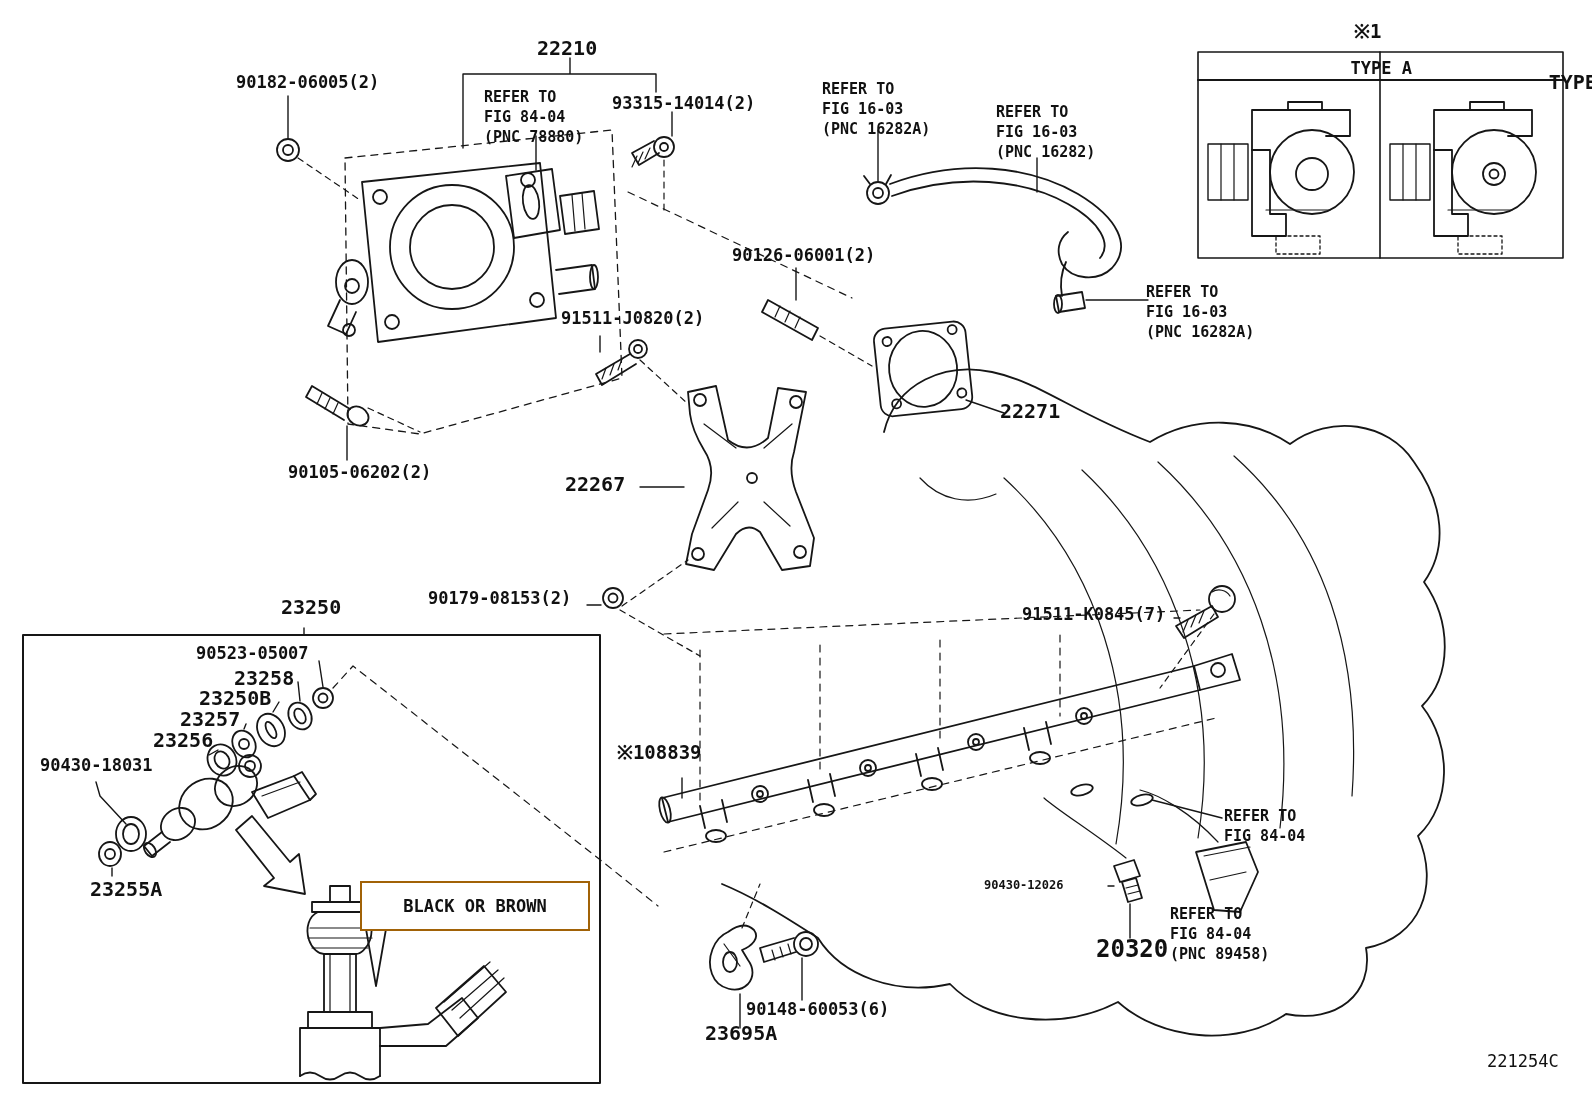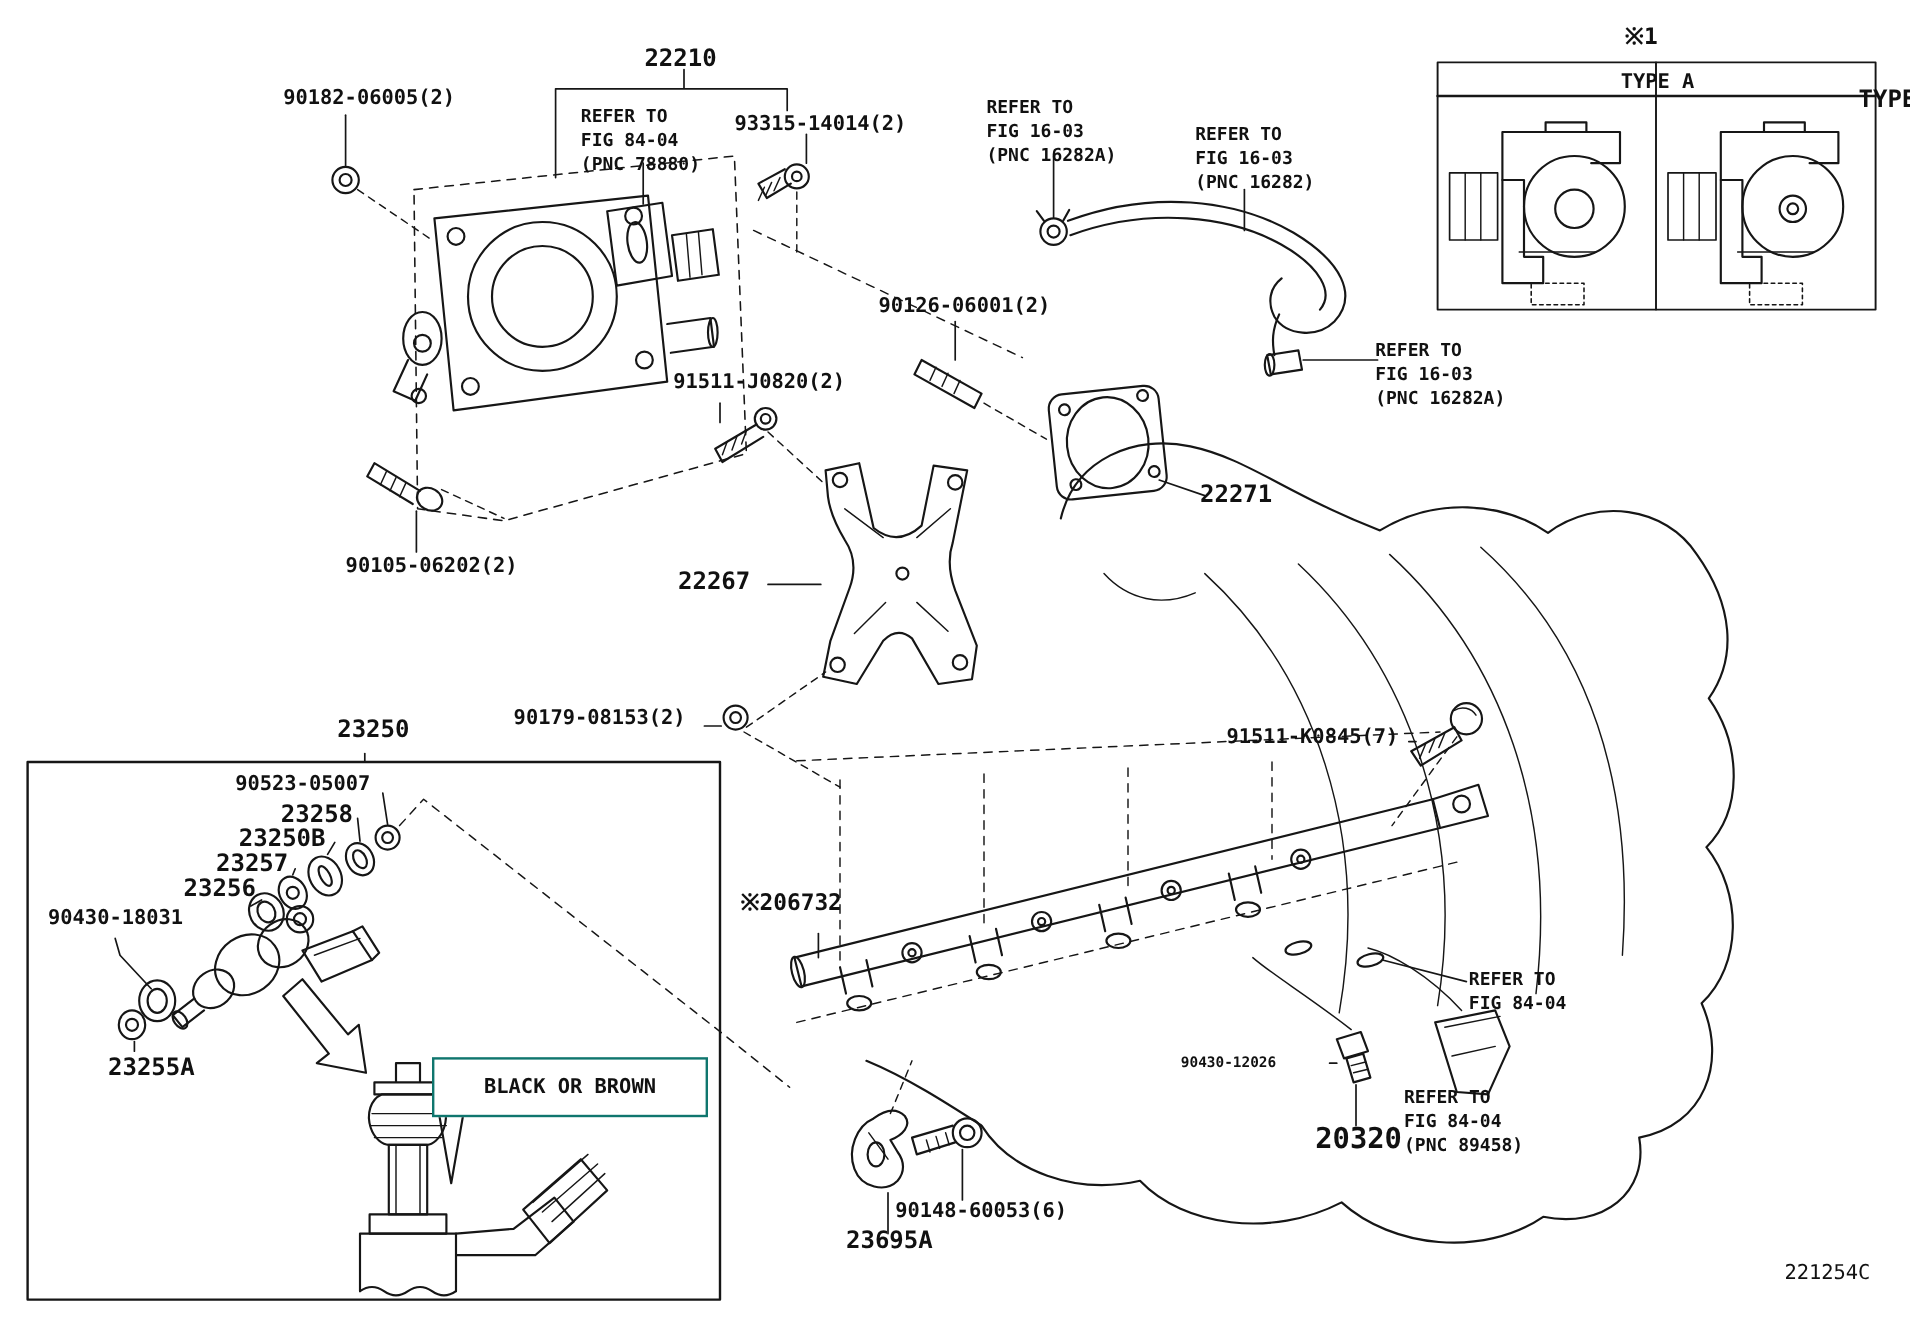--- a/index.html
+++ b/index.html
@@ -2,21 +2,21 @@
 <html><head>
 <meta charset="utf-8">
 <style>
   html,body{margin:0;padding:0;background:#fff;}
   .stage{position:relative;width:1592px;height:1099px;background:#ffffff;
          font-family:"DejaVu Sans Mono","Liberation Mono",monospace;color:#111;overflow:hidden;}
   .stage svg{position:absolute;left:0;top:0;}
   .lbl{position:absolute;font-weight:bold;white-space:nowrap;line-height:1;}
   .ref{position:absolute;font-weight:bold;font-size:15px;line-height:20px;white-space:nowrap;}
   .ref div{line-height:20px;}
-  .note-box{position:absolute;border:2px solid #0f766e;background:#fff;display:flex;
+  .note-box{position:absolute;border:2px solid #a16207;background:#fff;display:flex;
             align-items:center;justify-content:center;font-weight:bold;}
   .th{position:absolute;text-align:right;font-weight:bold;padding-left:32px;}
   .figno{position:absolute;font-weight:400;}
 </style>
 </head>
 <body>
 
 <div class="stage">
 
 <svg width="1592" height="1099" viewBox="0 0 1592 1099">
@@ -322,21 +322,21 @@
 <div class="lbl" style="left:428px;top:590px;font-size:17px">90179-08153(2)</div>
 <div class="lbl" style="left:281px;top:597px;font-size:20px">23250</div>
 <div class="lbl" style="left:1022px;top:606px;font-size:17px">91511-K0845(7)</div>
 
 <div class="lbl" style="left:196px;top:645px;font-size:17px">90523-05007</div>
 <div class="lbl" style="left:234px;top:668px;font-size:20px">23258</div>
 <div class="lbl" style="left:199px;top:688px;font-size:20px">23250B</div>
 <div class="lbl" style="left:180px;top:709px;font-size:20px">23257</div>
 <div class="lbl" style="left:153px;top:730px;font-size:20px">23256</div>
 <div class="lbl" style="left:40px;top:757px;font-size:17px">90430-18031</div>
-<div class="lbl" style="left:617px;top:743px;font-size:19px">※206732</div>
+<div class="lbl" style="left:617px;top:743px;font-size:19px">※108839</div>
 <div class="lbl" style="left:90px;top:879px;font-size:20px">23255A</div>
 
 <div class="note-box" style="left:360px;top:881px;width:226px;height:46px;font-size:17px">
   <span>BLACK OR BROWN</span>
 </div>
 
 <div class="ref" style="left:1224px;top:806px">
   <div>REFER TO</div>
   <div>FIG 84-04</div>
 </div>

